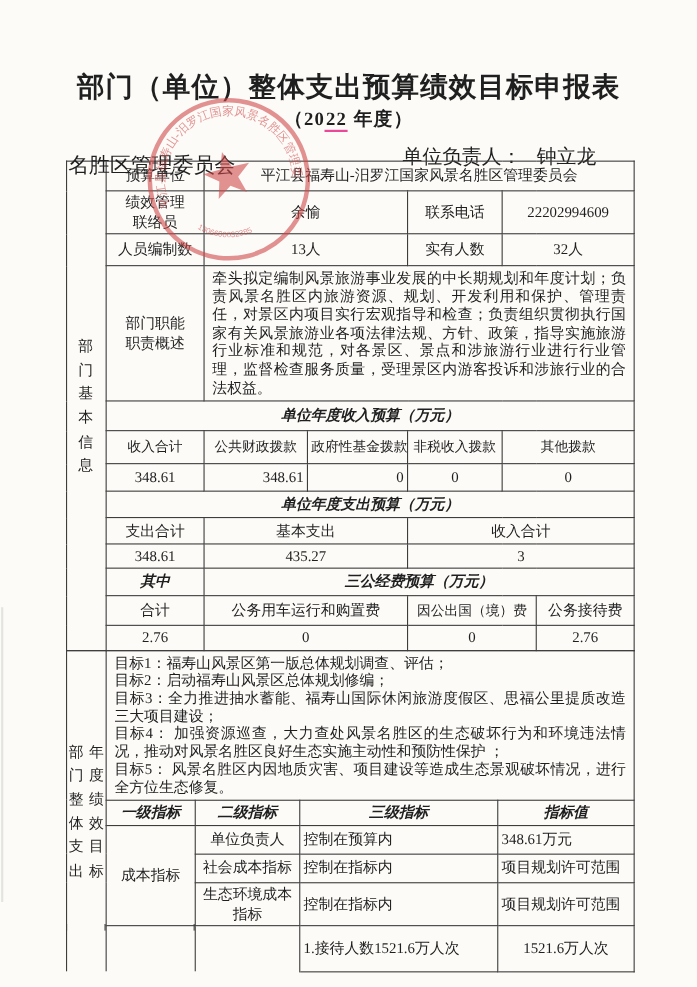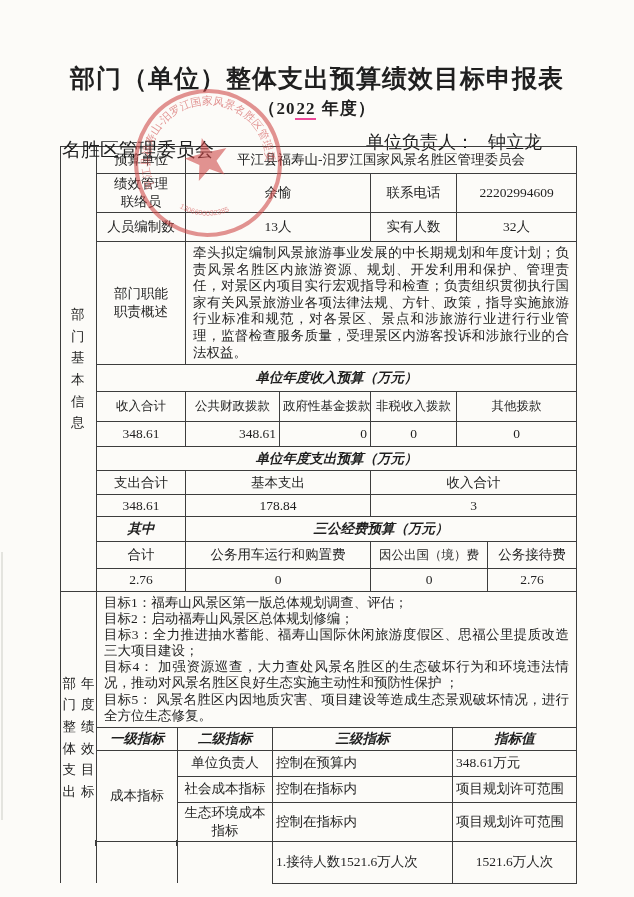--- a/index.html
+++ b/index.html
@@ -140,21 +140,21 @@
       <tr style="height:24px">
         <td colspan="6" class="bold">单位年度支出预算（万元）</td>
       </tr>
       <tr style="height:24px">
         <td>支出合计</td>
         <td colspan="2">基本支出</td>
         <td colspan="3">收入合计</td>
       </tr>
       <tr style="height:22px">
         <td>348.61</td>
-        <td colspan="2">178.84</td>
+        <td colspan="2">435.27</td>
         <td colspan="3">3</td>
       </tr>
       <tr style="height:25px">
         <td class="bold">其中</td>
         <td colspan="5" class="bold">三公经费预算（万元）</td>
       </tr>
       <tr style="height:27px">
         <td>合计</td>
         <td colspan="2">公务用车运行和购置费</td>
         <td colspan="2" class="nowrap">因公出国（境）费</td>

